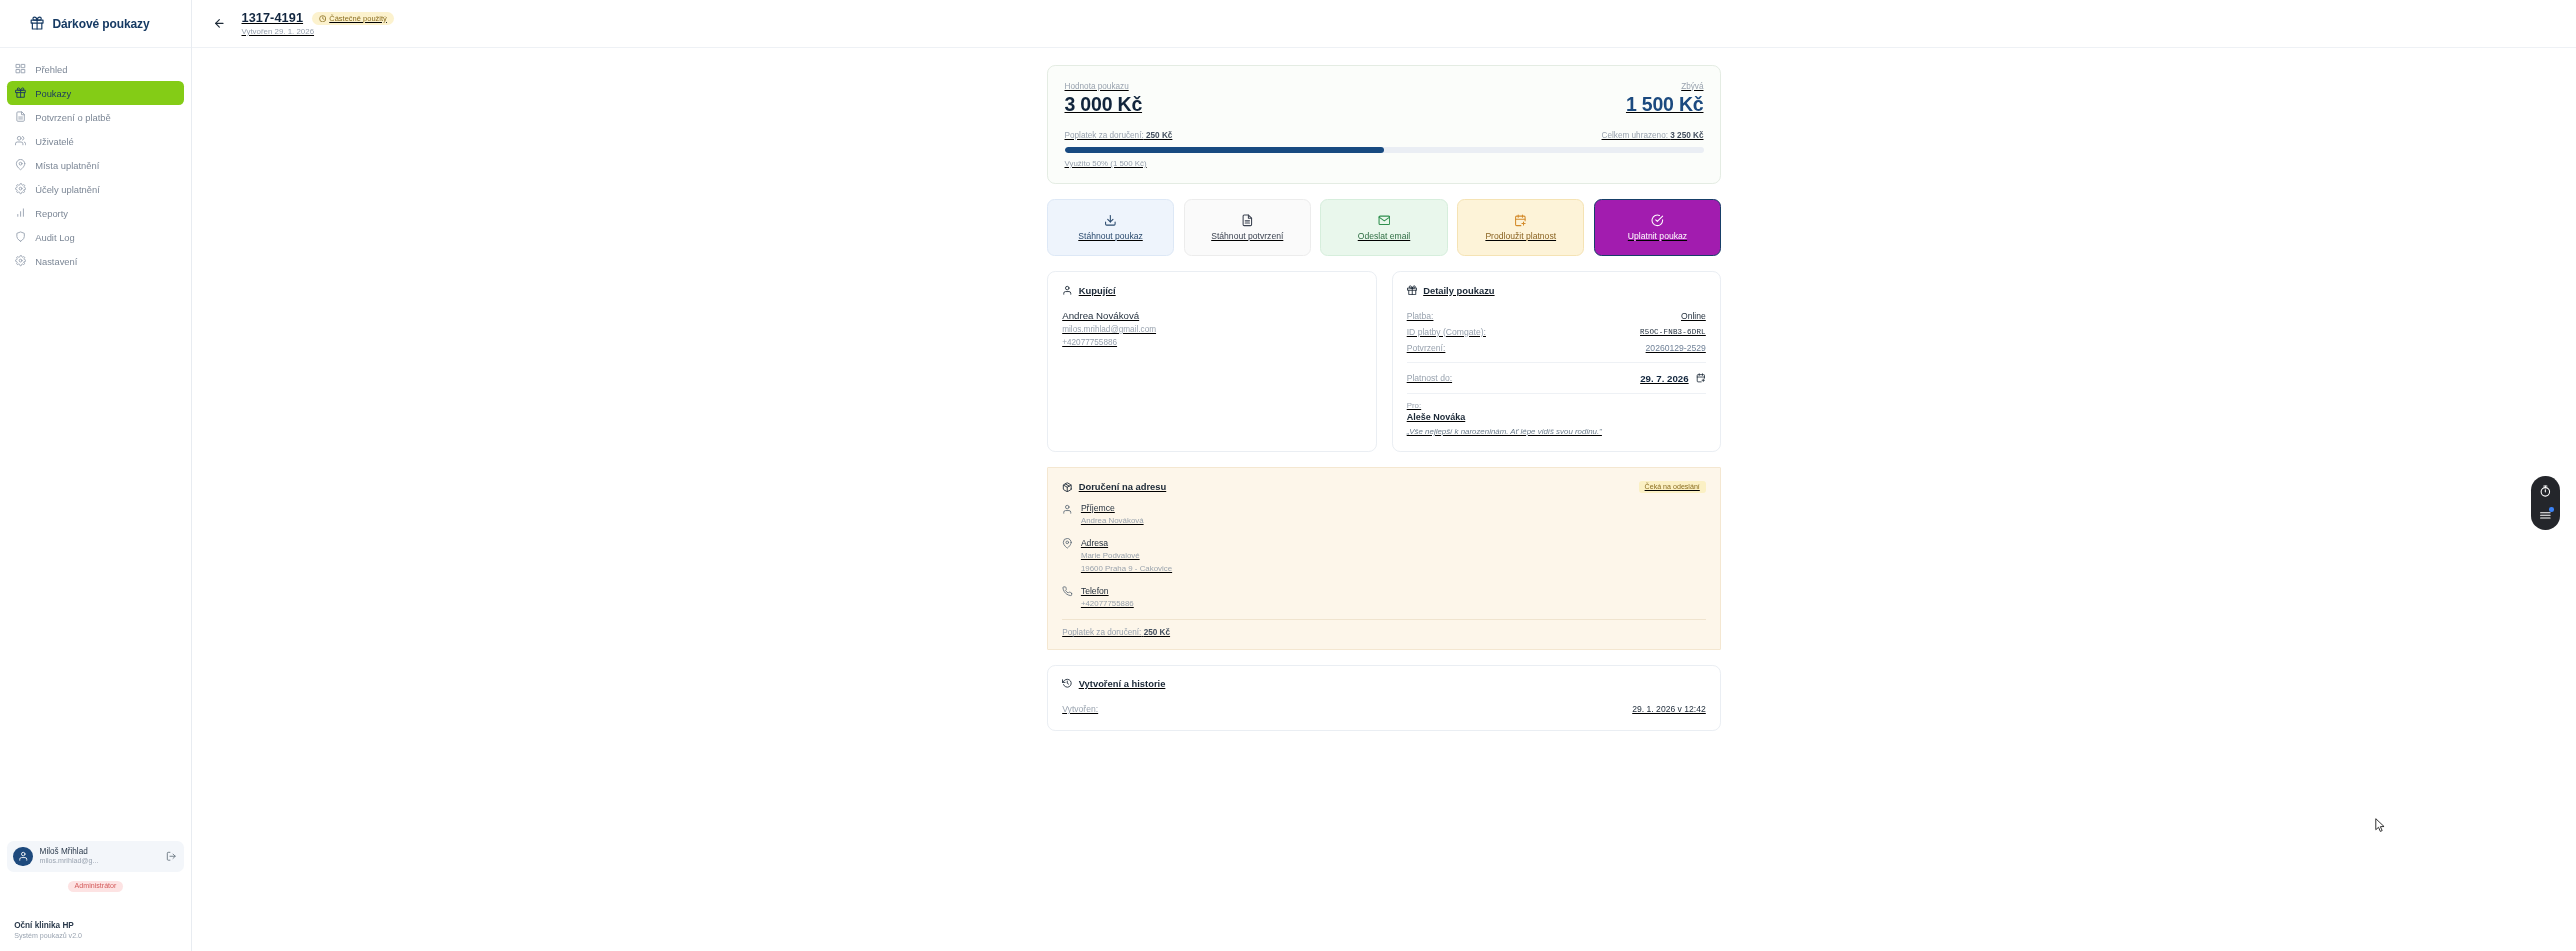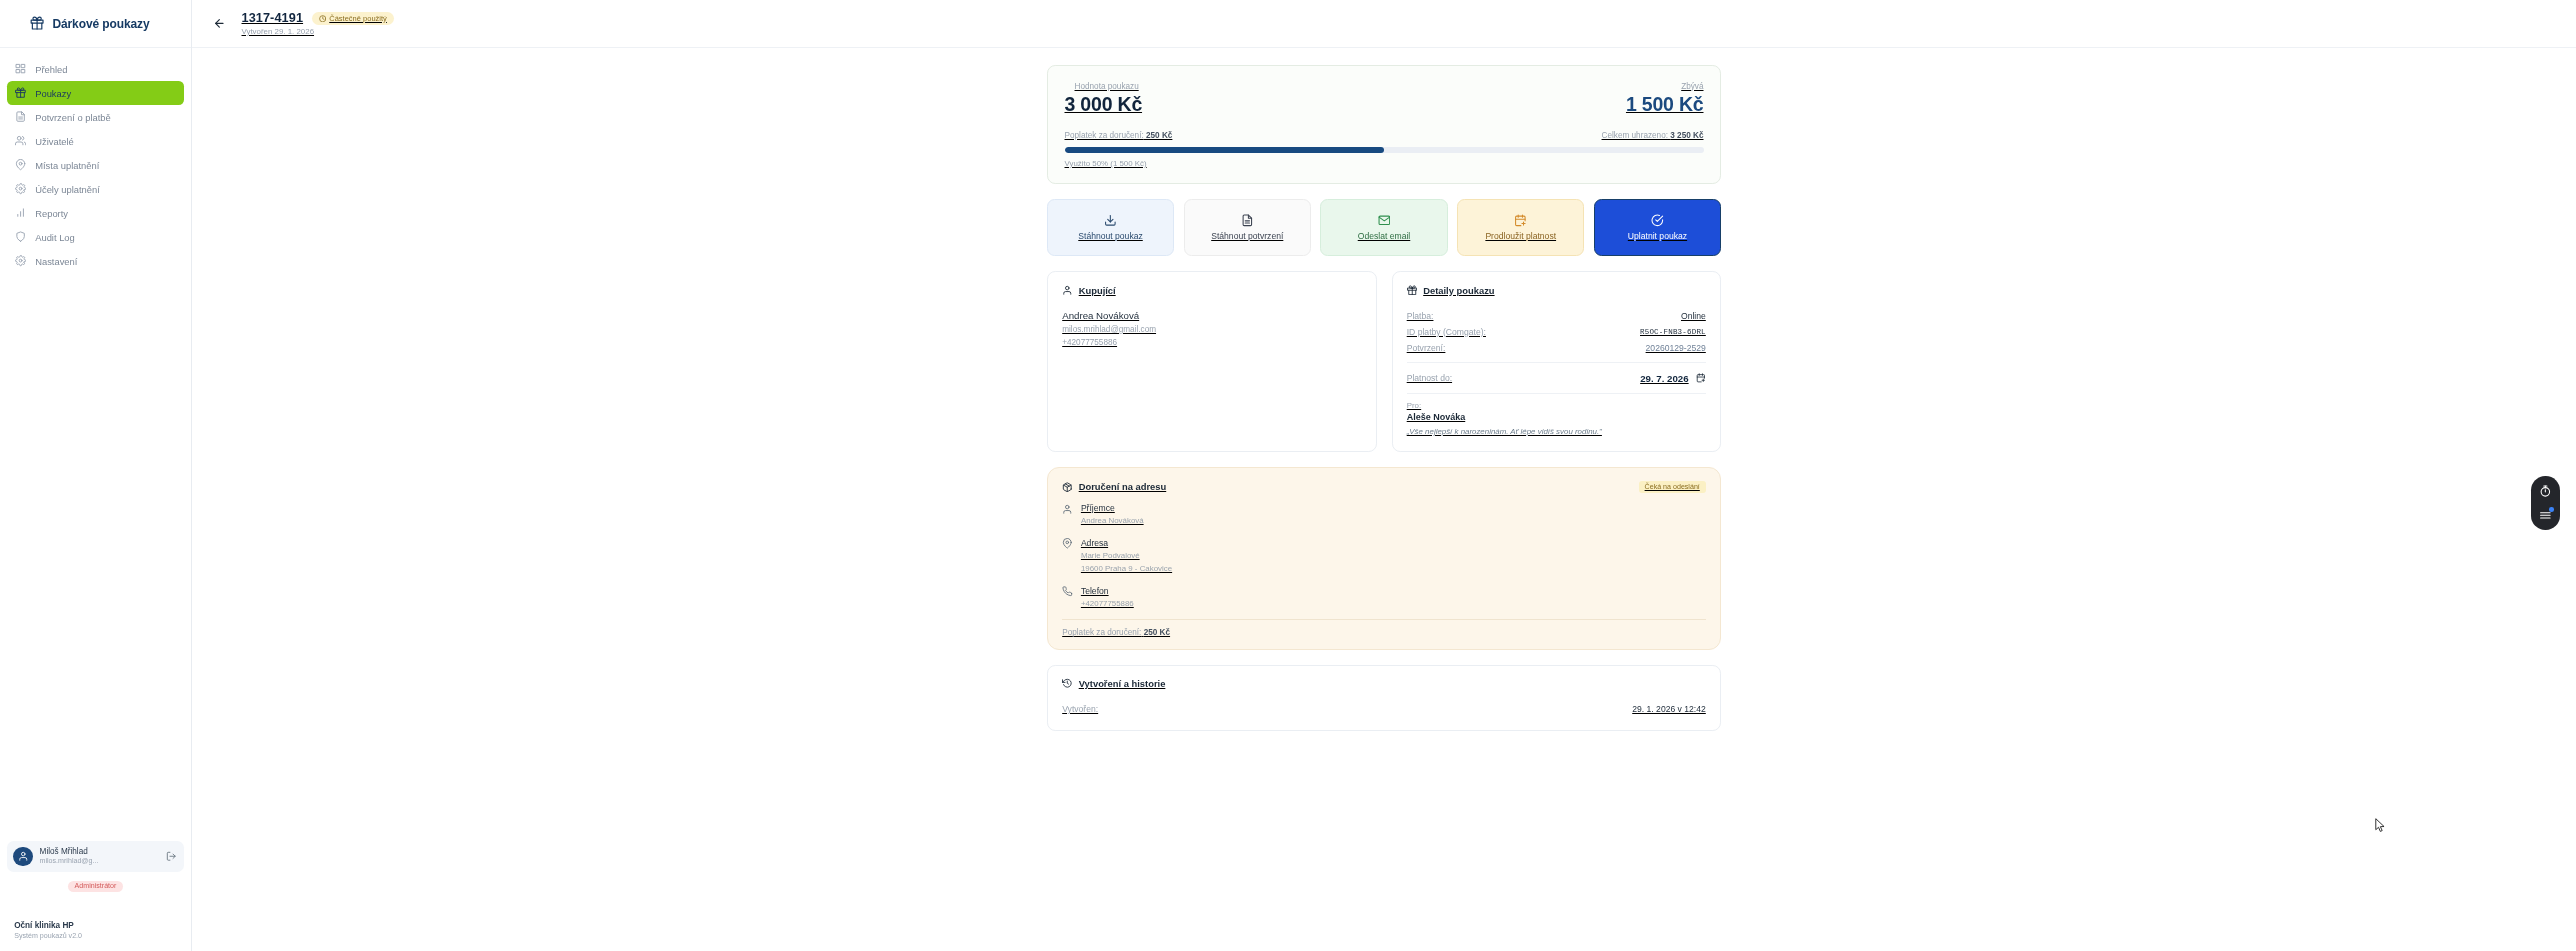--- a/index.html
+++ b/index.html
@@ -97,21 +97,21 @@
   .center-col { width: 674px; margin: 0 auto; padding-top: 16.5px; display: flex; flex-direction: column; gap: 15px; }
 
   
   .value-card {
     background: #fbfdfa;
     border: 0.7px solid #e4ece3;
     border-radius: 8.2px;
     padding: 15px 16.5px 15px 16.5px;
   }
   .value-top { display: flex; justify-content: space-between; align-items: flex-start; }
-  .v-label { font-size: 8.2px; color: #98a2ae; line-height: 1.5; margin-left: 10px; }
+  .v-label { font-size: 8.2px; color: #98a2ae; line-height: 1.5; }
   .v-amount { font-size: 19.5px; font-weight: bold; color: #11253c; letter-spacing: -0.2px; line-height: 1.2; }
   .v-amount.blue { color: #1b4a7f; }
   .value-right { text-align: right; }
   .value-sub { display: flex; justify-content: space-between; margin-top: 15px; font-size: 8.2px; color: #98a2ae; }
   .value-sub b { color: #44505f; }
   .bar-track { margin-top: 6.7px; height: 6px; border-radius: 3.7px; background: #eaeef4; overflow: hidden; }
   .bar-fill { height: 6px; border-radius: 3.7px; background: #174a80; }
   .bar-cap { margin-top: 6px; font-size: 7.9px; color: #98a2ae; }
 
   
@@ -120,21 +120,21 @@
     border-radius: 7.5px; border: 0.7px solid transparent;
     height: 57px;
     display: flex; flex-direction: column; align-items: center; justify-content: center; gap: 5.2px;
     font-size: 8.6px; cursor: pointer;
   }
   .act-btn .lbl { line-height: 1; }
   .act-1 { background: #eef4fc; border-color: #dde8f6; color: #2a4a6e; }
   .act-2 { background: #fafafa; border-color: #ececec; color: #3b4250; }
   .act-3 { background: #e9f7ec; border-color: #d6eedc; color: #2f6e43; }
   .act-4 { background: #fdf3d8; border-color: #f5e3b4; color: #8a6321; }
-  .act-5 { background: #1d4ed8; border-color: #173f68; color: #ffffff; }
+  .act-5 { background: #a21caf; border-color: #173f68; color: #ffffff; }
 
   
   .two-col { display: grid; grid-template-columns: 1fr 1fr; gap: 15px; }
   .card {
     background: #ffffff; border: 0.7px solid #eaeef3; border-radius: 8.2px;
     padding: 12.7px 14.2px;
   }
   .card-head { display: flex; align-items: center; gap: 6px; margin-bottom: 12px; }
   .card-title { font-size: 9.4px; font-weight: bold; color: #1b2836; }
 
@@ -148,21 +148,21 @@
   .kv .v.mono { font-family: "Liberation Mono", monospace; font-size: 7.5px; letter-spacing: 0.2px; }
   .kv .v.muted-blue { color: #6f8097; }
   .sep { height: 0.7px; background: #eef1f5; margin: 6.7px 0; }
   .kv.big .v { font-size: 9.7px; font-weight: bold; color: #11253c; display: flex; align-items: center; gap: 7.5px; }
   .pro-label { font-size: 7.9px; color: #98a2ae; margin-top: 1.5px; }
   .pro-name { font-size: 9px; font-weight: bold; color: #1b2836; line-height: 1.7; }
   .pro-note { font-size: 7.9px; color: #70808f; font-style: italic; line-height: 1.7; }
 
   
   .delivery {
-    background: #fdf6ea; border: 0.7px solid #f4e7d1; border-radius: 12px;
+    background: #fdf6ea; border: 0.7px solid #f4e7d1; border-radius: 1px;
     padding: 12.7px 14.2px 11.2px 14.2px;
   }
   .delivery-head { display: flex; align-items: center; justify-content: space-between; margin-bottom: 9px; }
   .delivery-head-left { display: flex; align-items: center; gap: 6px; }
   .wait-pill { background: #fbf0c4; color: #8a6d1f; font-size: 7.1px; padding: 2.2px 6px; border-radius: 3px; }
   .d-row { display: flex; gap: 7.5px; margin-bottom: 9.7px; }
   .d-ico { width: 11.2px; height: 11.2px; flex: 0 0 11.2px; margin-top: 1.5px; }
   .d-label { font-size: 8.6px; color: #26323f; font-weight: 500; line-height: 1.4; }
   .d-val { font-size: 7.9px; color: #9aa3ad; line-height: 1.65; }
   .d-sep { height: 0.7px; background: #f0e4cf; margin: 5.2px 0 8.2px 0; }

